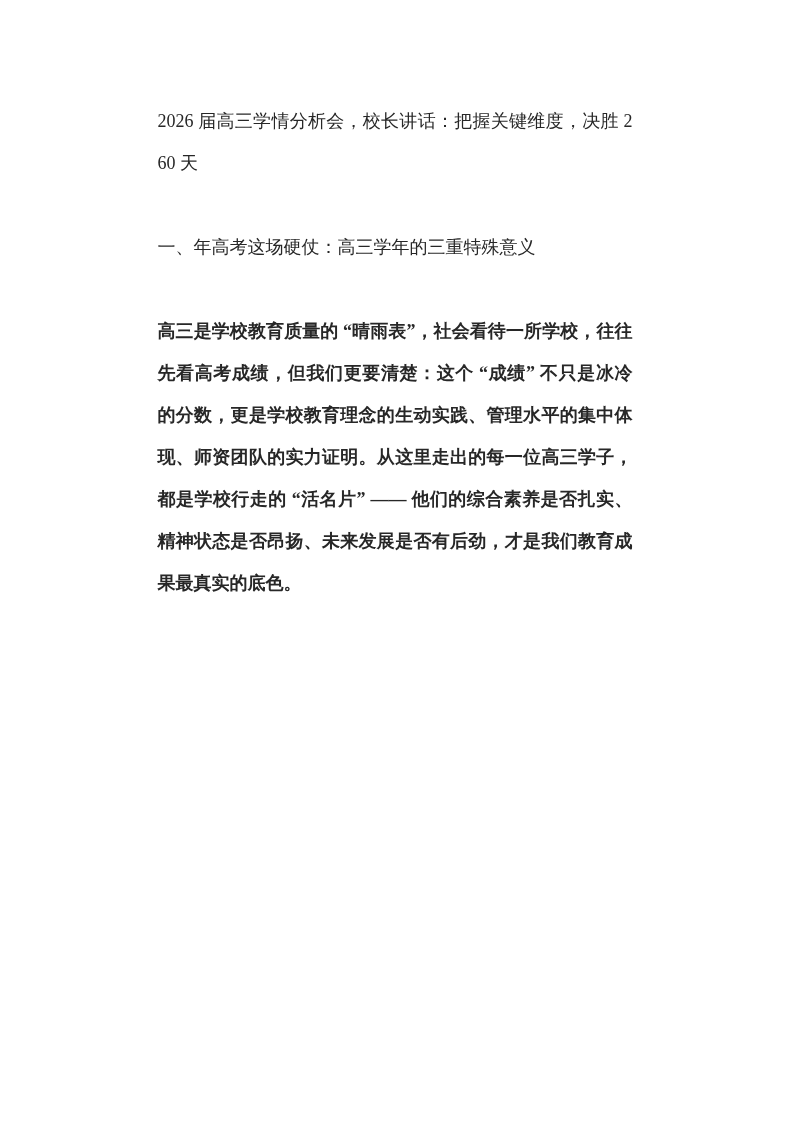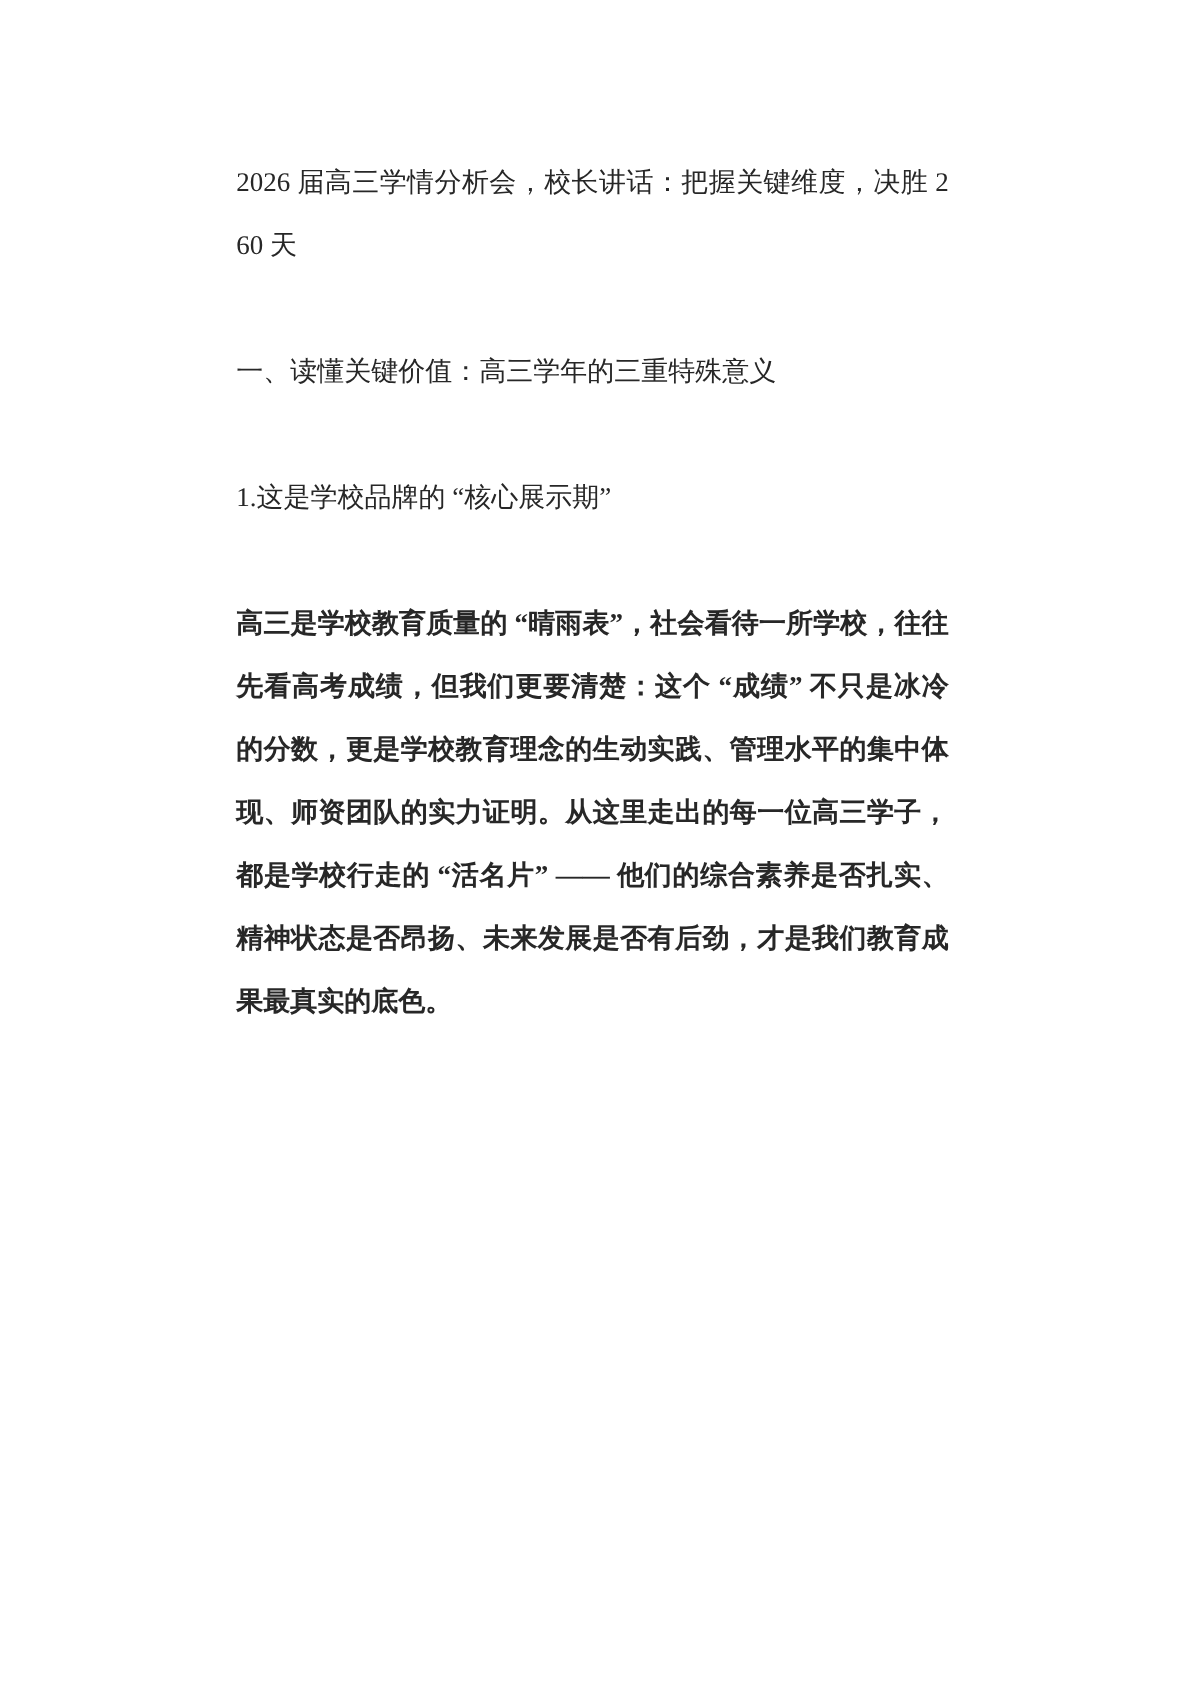--- a/index.html
+++ b/index.html
@@ -38,17 +38,16 @@
     
     font-weight: normal;
   }
 </style>
 </head>
 <body>
 
 <div class="page">
   <div class="doc-body">
     <p class="doc-title">2026 届高三学情分析会，校长讲话：把握关键维度，决胜 260 天</p>
-    <p>一、读懂关键价值：高三学年的三重特殊意义</p>
-    <p>1.这是学校品牌的 “核心展示期”</p>
+    <p>一、年高考这场硬仗：高三学年的三重特殊意义</p>
     <p>高三是学校教育质量的 “晴雨表”，社会看待一所学校，往往先看高考成绩，但我们更要清楚：这个 “成绩” 不只是冰冷的分数，更是学校教育理念的生动实践、管理水平的集中体现、师资团队的实力证明。从这里走出的每一位高三学子，都是学校行走的 “活名片” —— 他们的综合素养是否扎实、精神状态是否昂扬、未来发展是否有后劲，才是我们教育成果最真实的底色。</p>
   </div>
 </div>
 
 </body></html>

